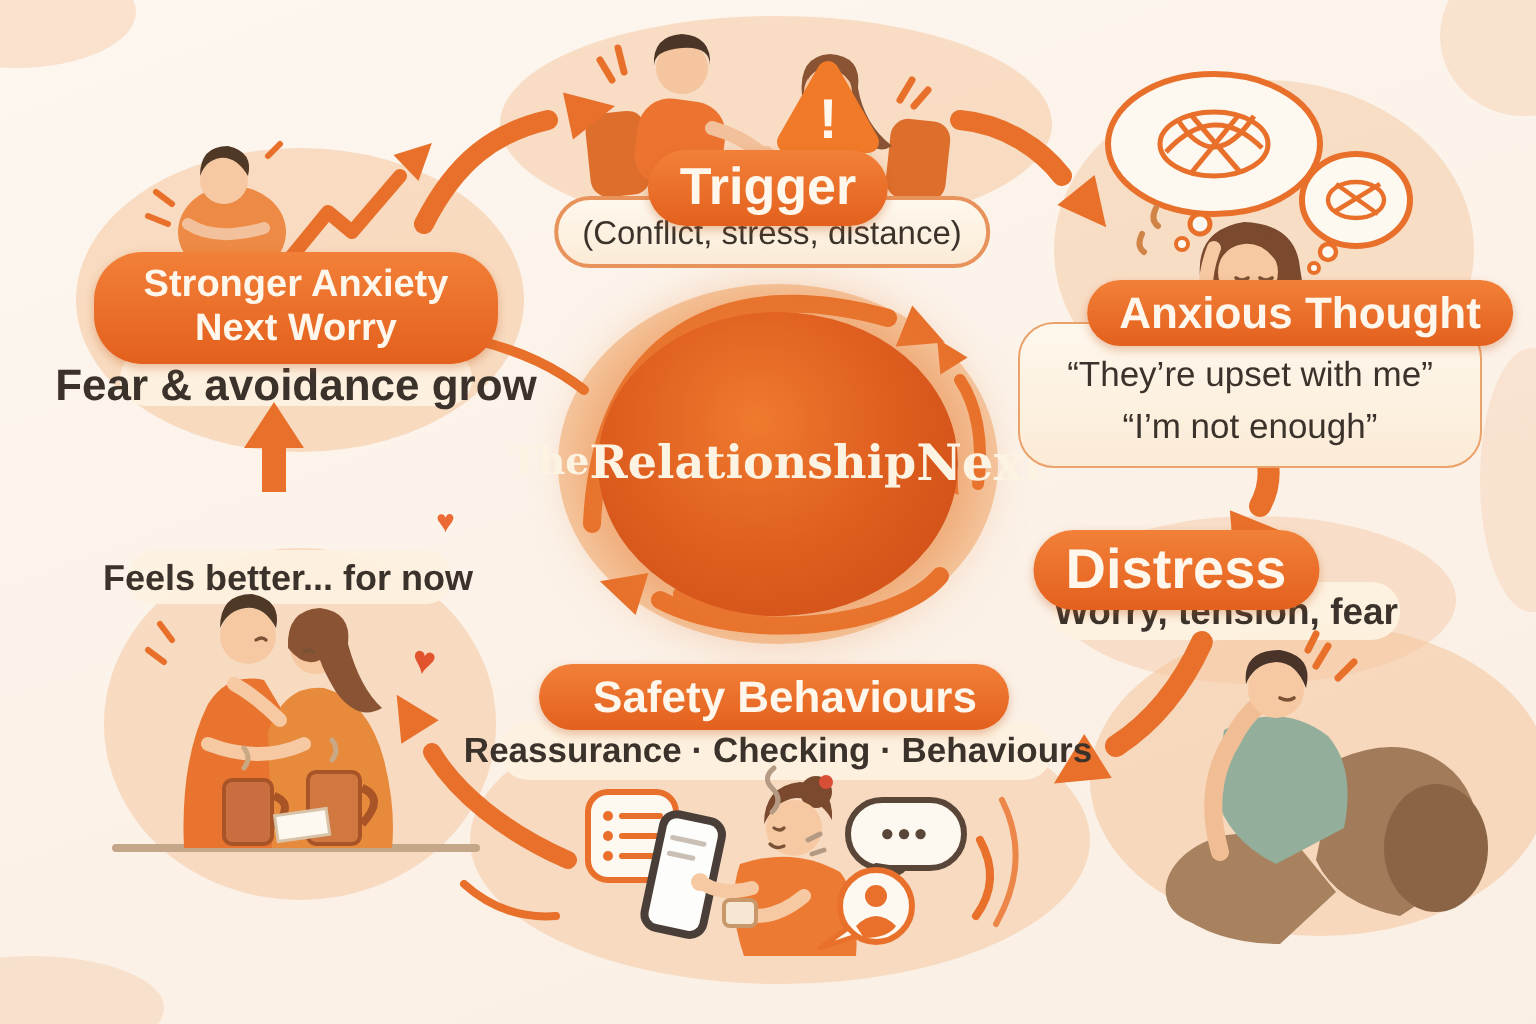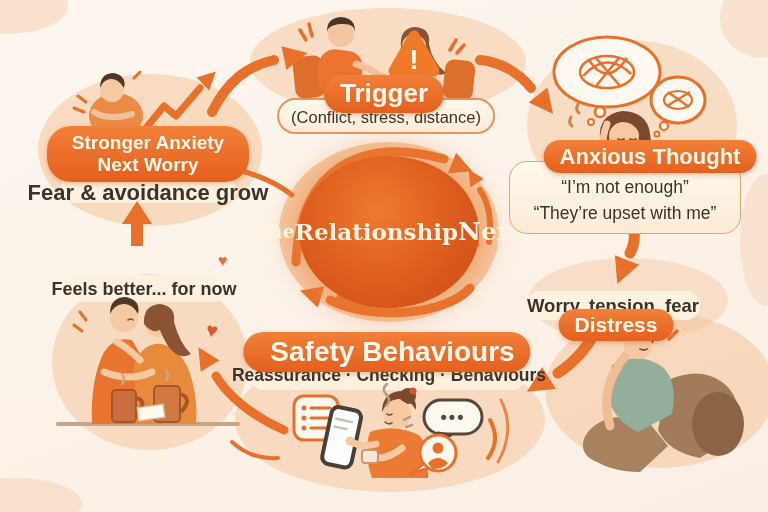--- a/index.html
+++ b/index.html
@@ -289,29 +289,29 @@
     <span class="t2">Relationship</span>
     <span class="t4">Next</span>
   </div>
 
   <div class="outline-box trigger-sub" style="left:386px;top:98px;">
     <span>(Conflict, stress, distance)</span>
   </div>
   <div class="badge" style="left:384px;top:75px;font-size:26px;">Trigger</div>
 
   <div class="outline-box quote-box" style="left:625px;top:161px;">
+    <div>“They’re upset with me”</div>
     <div>“I’m not enough”</div>
-    <div>“They’re upset with me”</div>
   </div>
   <div class="badge" style="left:622px;top:140px;font-size:22px;margin-left:28px;">Anxious Thought</div>
 
-  <div class="badge" style="left:616px;top:265px;font-size:21px;margin-top:44px;">Distress</div>
+  <div class="badge" style="left:588px;top:265px;font-size:28px;">Distress</div>
   <div class="sublabel" style="left:613px;top:295px;font-size:18.5px;">Worry, tension, fear</div>
 
-  <div class="badge" style="left:387px;top:332px;font-size:28px;padding-left:27px;">Safety Behaviours</div>
+  <div class="badge" style="left:387px;top:332px;font-size:22px;padding-left:27px;">Safety Behaviours</div>
   <div class="sublabel" style="left:389px;top:365px;font-size:17.5px;">Reassurance · Checking · Behaviours</div>
 
   <div class="sublabel" style="left:144px;top:279px;font-size:18px;text-align:right;">Feels better... for now</div>
 
   <div class="badge two-line" style="left:148px;top:106px;font-size:19px;margin-top:20px;">
     <div>Stronger Anxiety</div>
     <div>Next Worry</div>
   </div>
   <div class="sublabel" style="left:148px;top:180px;font-size:22px;">Fear &amp; avoidance grow</div>
 

